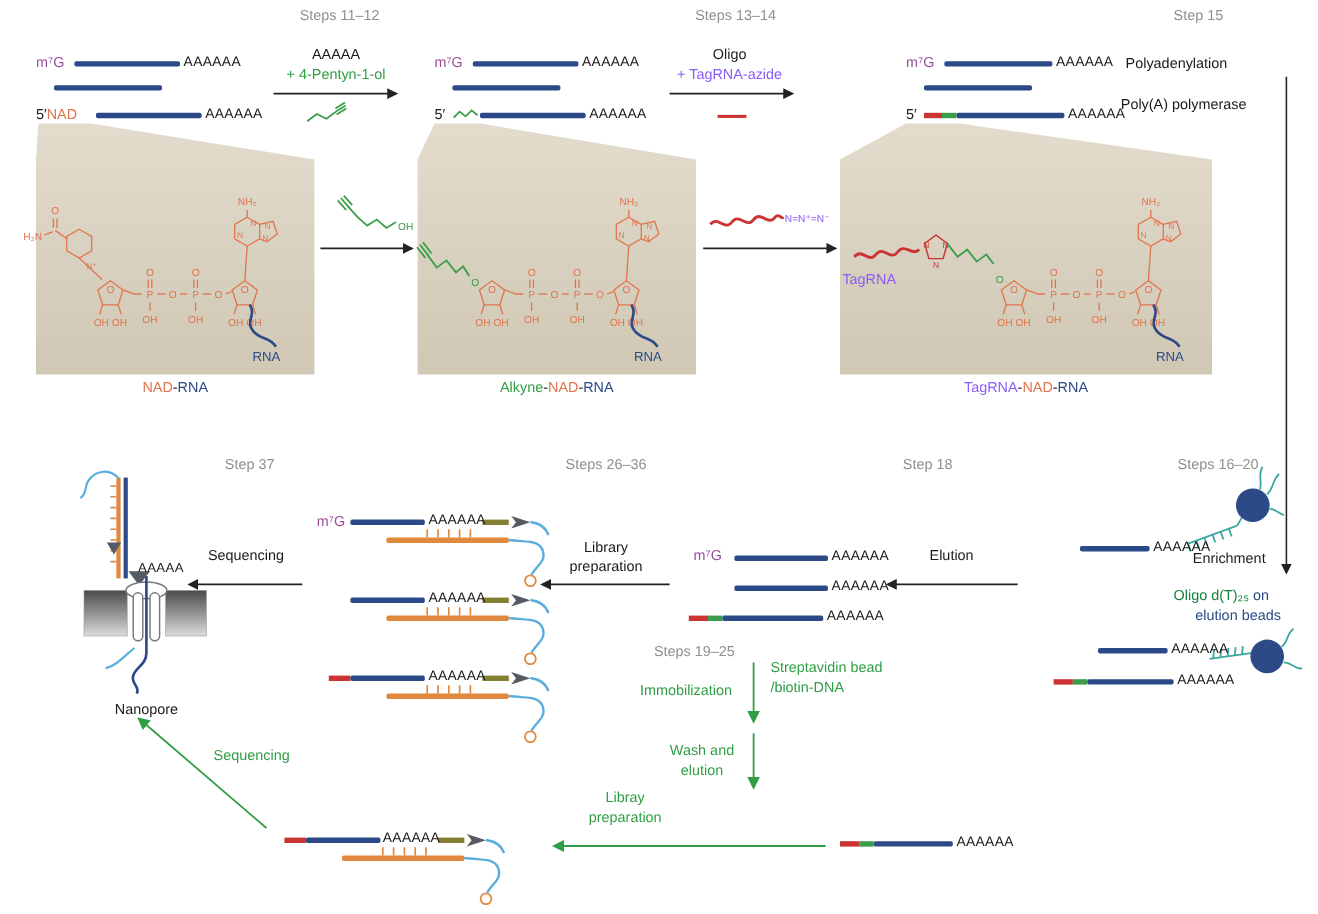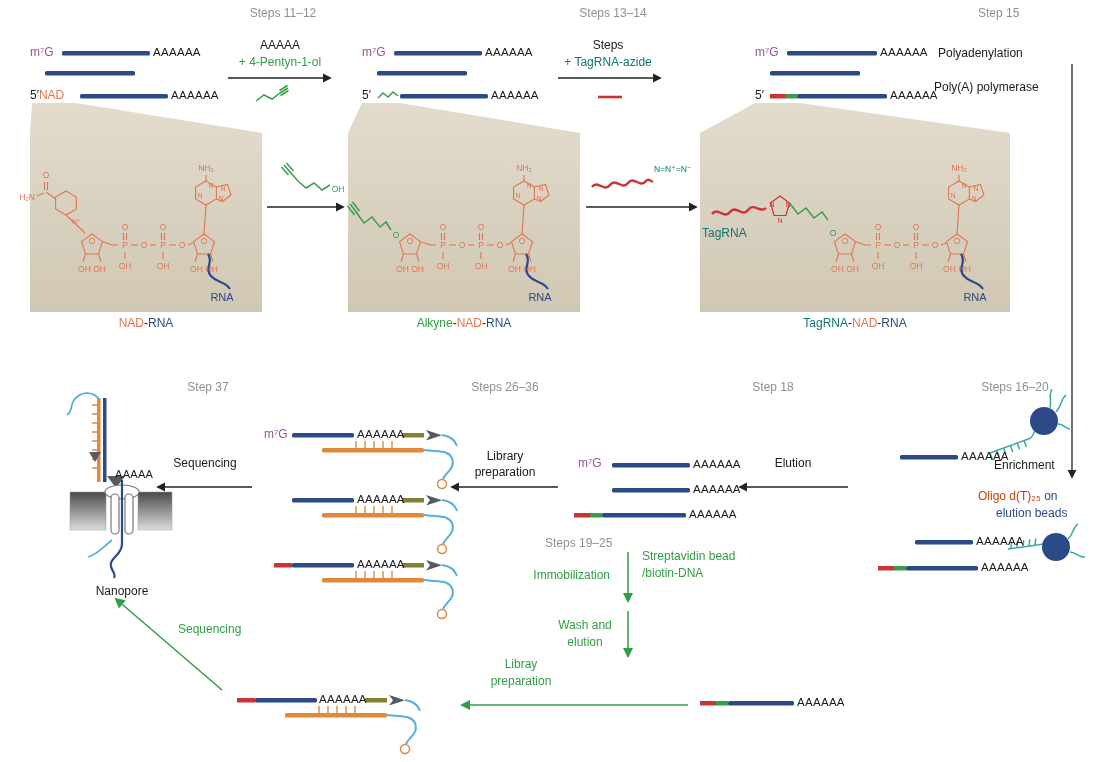--- a/index.html
+++ b/index.html
@@ -8,22 +8,22 @@
   #fig{position:relative;width:1098px;height:762px;background:#fff;overflow:hidden}
   #fig svg{position:absolute;left:0;top:0}
   .t{position:absolute;font-size:12px;line-height:14px;color:#1a1a1a;white-space:nowrap}
   .c{text-align:center}
   .r{text-align:right}
   .aaa{font-size:11.5px;letter-spacing:.3px}
   .gray{color:#8f8f8f}
   .purple{color:#9b4f9b}
   .orange{color:#e0764f}
   .green{color:#2f9e44}
-  .red{color:#0f766e}
-  .teal{color:#c2410c}
+  .red{color:#8b5cf6}
+  .teal{color:#15803d}
   .blue{color:#2b4a87}
   svg text{font-family:"Liberation Sans","DejaVu Sans",sans-serif}
   .cs{stroke:#e0764f;fill:none;stroke-width:1.1px}
   .ct{fill:#e0764f;font-size:8.5px}
   .ctm{fill:#e0764f;font-size:7px}
   .rna-t{fill:#2b4a87;font-size:11px}
   .gr{stroke:#3a9d4a;fill:none;stroke-width:1.5px}
   .rd{stroke:#cc3333;fill:none}
   .tealst{stroke:#3aa99e;fill:none;stroke-width:1.5px}
   .arrow{stroke:#222;stroke-width:1.3px;fill:none}
@@ -278,33 +278,33 @@
 <div class="t aaa" style="left:171px;top:88px">AAAAAA</div>
 
 <div class="t c" style="left:238px;top:38px;width:84px">AAAAA</div>
 <div class="t green c" style="left:216px;top:55px;width:128px">+ 4-Pentyn-1-ol</div>
 
 <div class="t purple" style="left:362px;top:45px">m⁷G</div>
 <div class="t aaa" style="left:485px;top:45px">AAAAAA</div>
 <div class="t" style="left:362px;top:88px">5′</div>
 <div class="t aaa" style="left:491px;top:88px">AAAAAA</div>
 
-<div class="t c" style="left:566px;top:38px;width:84px">Steps</div>
+<div class="t c" style="left:566px;top:38px;width:84px">Oligo</div>
 <div class="t red c" style="left:542px;top:55px;width:132px">+ TagRNA-azide</div>
 
 <div class="t purple" style="left:755px;top:45px">m⁷G</div>
 <div class="t aaa" style="left:880px;top:45px">AAAAAA</div>
 <div class="t" style="left:755px;top:88px">5′</div>
 <div class="t aaa" style="left:890px;top:88px">AAAAAA</div>
 
 <div class="t" style="left:938px;top:46px">Polyadenylation</div>
 <div class="t" style="left:934px;top:80px">Poly(A) polymerase</div>
 
 <div class="t red" style="left:702px;top:226px">TagRNA</div>
-<div class="t red" style="left:654px;top:164px;font-size:8.5px;line-height:10px">N=N⁺=N⁻</div>
+<div class="t red" style="left:654px;top:177px;font-size:8.5px;line-height:10px">N=N⁺=N⁻</div>
 
 <div class="t c" style="left:88px;top:316px;width:116px"><span class="orange">NAD</span><span>-</span><span class="blue">RNA</span></div>
 <div class="t c" style="left:394px;top:316px;width:140px"><span class="green">Alkyne</span><span>-</span><span class="orange">NAD</span><span>-</span><span class="blue">RNA</span></div>
 <div class="t c" style="left:778px;top:316px;width:154px"><span class="red">TagRNA</span><span>-</span><span class="orange">NAD</span><span>-</span><span class="blue">RNA</span></div>
 
 <div class="t gray c" style="left:176px;top:380px;width:64px">Step 37</div>
 <div class="t gray c" style="left:460px;top:380px;width:90px">Steps 26–36</div>
 <div class="t gray c" style="left:748px;top:380px;width:50px">Step 18</div>
 <div class="t gray c" style="left:970px;top:380px;width:90px">Steps 16–20</div>
 

